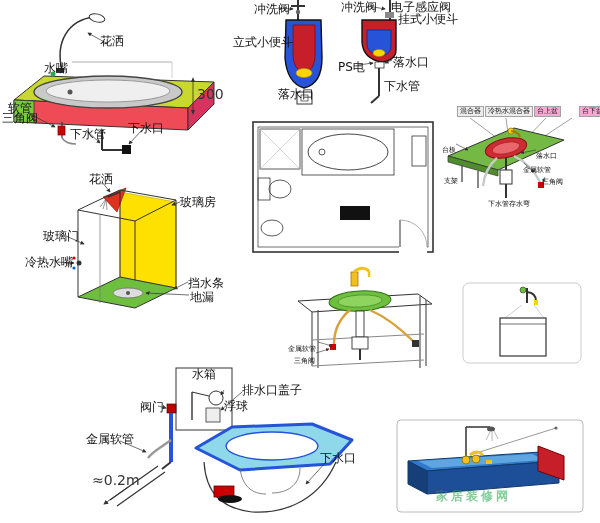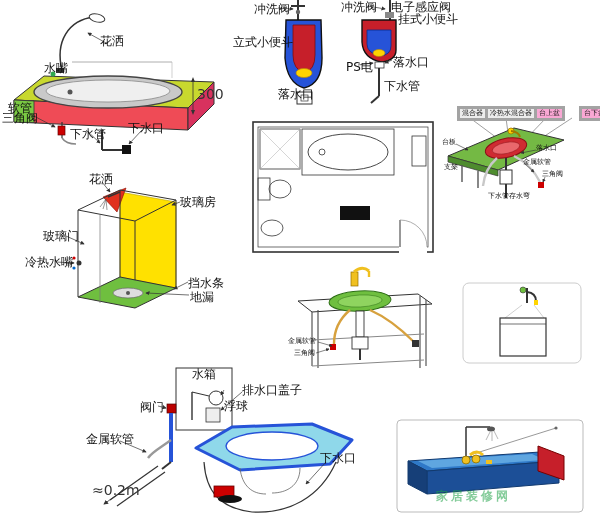--- a/index.html
+++ b/index.html
@@ -1,22 +1,22 @@
 <!DOCTYPE html>
 <html><head>
 <meta charset="utf-8">
 <style>
   html,body{margin:0;padding:0;background:#fff;}
   #canvas{position:relative;width:600px;height:523px;background:#fff;overflow:hidden;
           font-family:"DejaVu Sans",sans-serif;}
   #canvas svg{position:absolute;left:0;top:0;}
   .lbl{position:absolute;font-size:12px;line-height:1.15;color:#111;white-space:nowrap;z-index:3;}
-  .lbl.s7{font-size:7px;}
+  .lbl.s7{font-size:7px;margin-top:8px;}
   .lbl.dim{color:#333;font-size:14px;}
-  .lbl.box{border:3px solid #a3a3a3;background:#ececec;padding:0 2px;font-size:7px;line-height:1.3;}
+  .lbl.box{border:1px solid #a3a3a3;background:#ececec;padding:0 2px;font-size:7px;line-height:1.3;}
   .lbl.box.y{background:#f9a8d4;}
   .lbl.watermark{font-size:12px;letter-spacing:3px;color:rgba(30,160,70,.55);font-weight:bold;}
 </style>
 </head>
 <body>
 
 <div id="canvas">
 
 <svg width="600" height="523" viewBox="0 0 600 523">
   <defs>
@@ -251,48 +251,48 @@
 <span class="lbl" style="left:128px;top:122px">下水口</span>
 <span class="lbl dim" style="left:197px;top:86px">300</span>
 
 <span class="lbl" style="left:254px;top:3px">冲洗阀</span>
 <span class="lbl" style="left:233px;top:36px">立式小便斗</span>
 <span class="lbl" style="left:278px;top:88px">落水口</span>
 
 <span class="lbl" style="left:341px;top:1px">冲洗阀</span>
 <span class="lbl" style="left:391px;top:1px">电子感应阀</span>
 <span class="lbl" style="left:398px;top:13px">挂式小便斗</span>
-<span class="lbl" style="left:346px;top:61px">PS电</span>
+<span class="lbl" style="left:338px;top:61px">PS电</span>
 <span class="lbl" style="left:393px;top:56px">落水口</span>
 <span class="lbl" style="left:384px;top:80px">下水管</span>
 
 <span class="lbl box" style="left:457px;top:106px">混合器</span>
 <span class="lbl box" style="left:485px;top:106px">冷热水混合器</span>
 <span class="lbl box y" style="left:534px;top:106px">台上盆</span>
 <span class="lbl box y" style="left:579px;top:106px">台下盆</span>
 <span class="lbl s7" style="left:442px;top:138px">台板</span>
 <span class="lbl s7" style="left:536px;top:144px">落水口</span>
 <span class="lbl s7" style="left:523px;top:158px">金属软管</span>
 <span class="lbl s7" style="left:542px;top:170px">三角阀</span>
-<span class="lbl s7" style="left:444px;top:163px">支架</span>
+<span class="lbl s7" style="left:444px;top:169px">支架</span>
 <span class="lbl s7" style="left:488px;top:192px">下水管存水弯</span>
 
 <span class="lbl" style="left:89px;top:173px">花洒</span>
 <span class="lbl" style="left:180px;top:196px">玻璃房</span>
 <span class="lbl" style="left:43px;top:230px">玻璃门</span>
 <span class="lbl" style="left:25px;top:256px">冷热水嘴</span>
 <span class="lbl" style="left:188px;top:277px">挡水条</span>
 <span class="lbl" style="left:190px;top:291px">地漏</span>
 
 <span class="lbl s7" style="left:288px;top:337px">金属软管</span>
 <span class="lbl s7" style="left:294px;top:349px">三角阀</span>
 
 <span class="lbl" style="left:192px;top:368px">水箱</span>
 <span class="lbl" style="left:224px;top:400px">浮球</span>
 <span class="lbl" style="left:242px;top:384px">排水口盖子</span>
 <span class="lbl" style="left:140px;top:401px">阀门</span>
 <span class="lbl" style="left:86px;top:433px">金属软管</span>
-<span class="lbl dim" style="left:92px;top:482px">≈0.2m</span>
+<span class="lbl dim" style="left:92px;top:472px">≈0.2m</span>
 <span class="lbl" style="left:320px;top:452px">下水口</span>
 
 <span class="lbl watermark" style="left:436px;top:490px">家居装修网</span>
 
 </div>
 
 </body></html>

